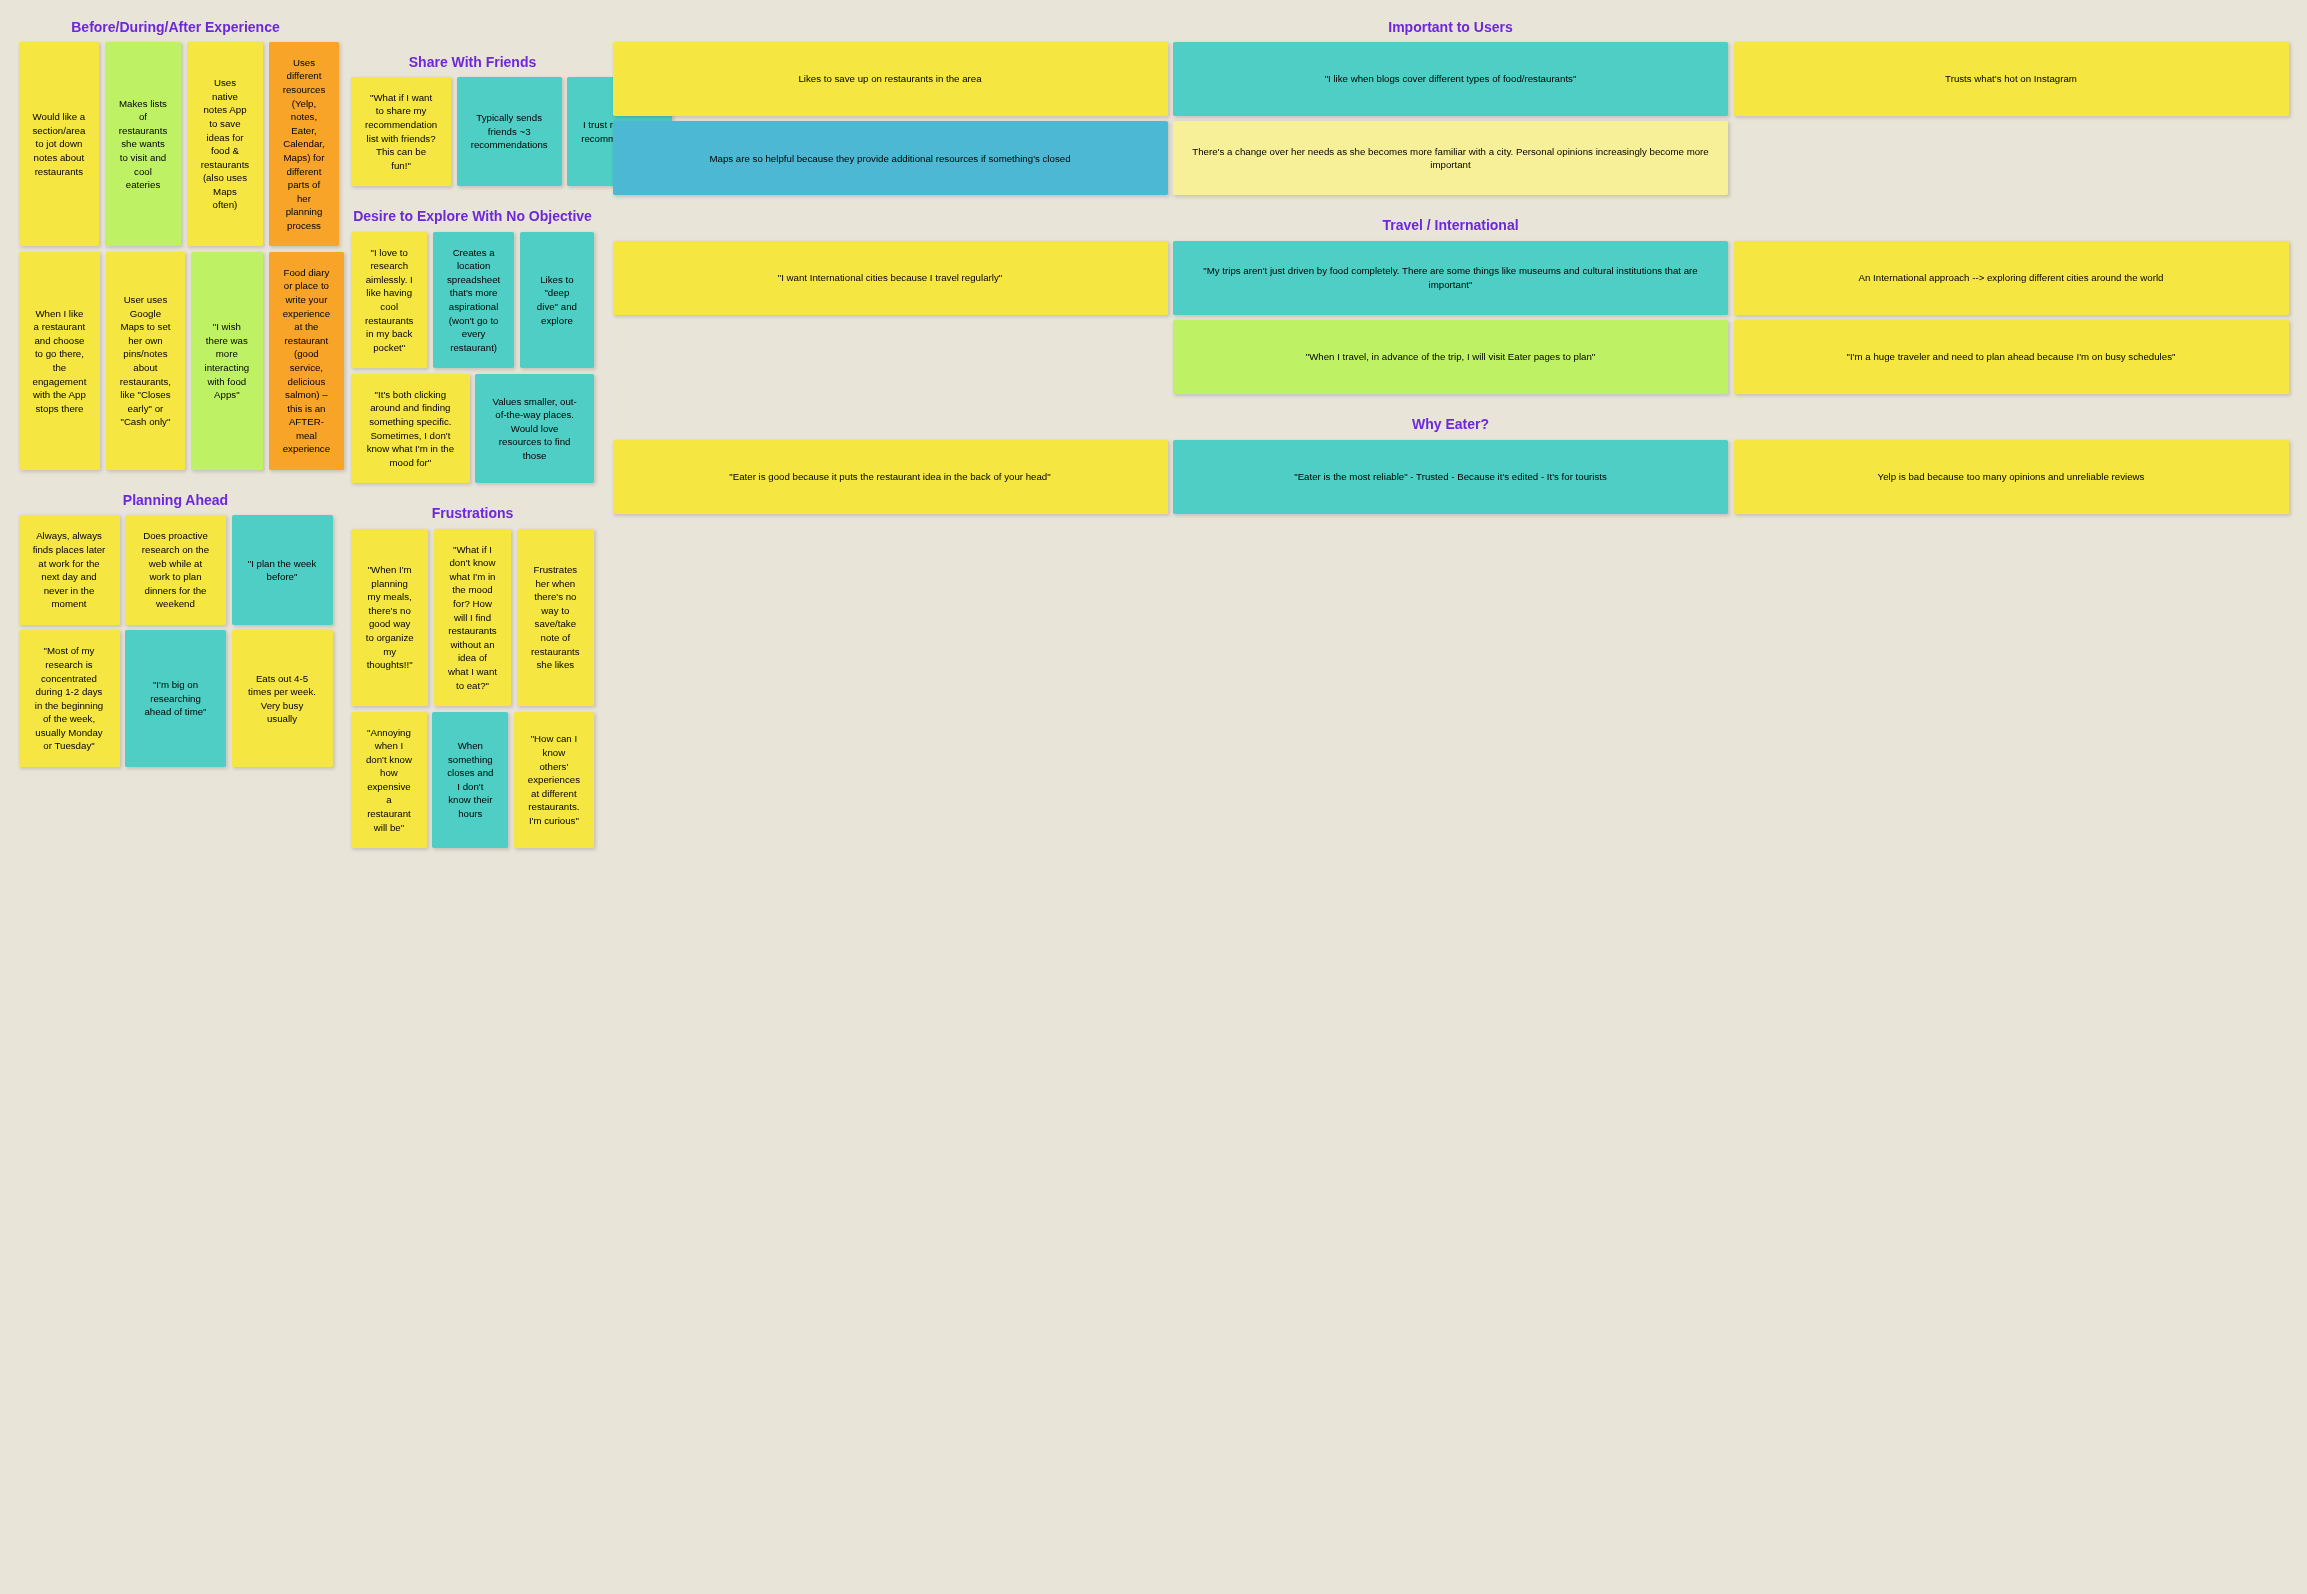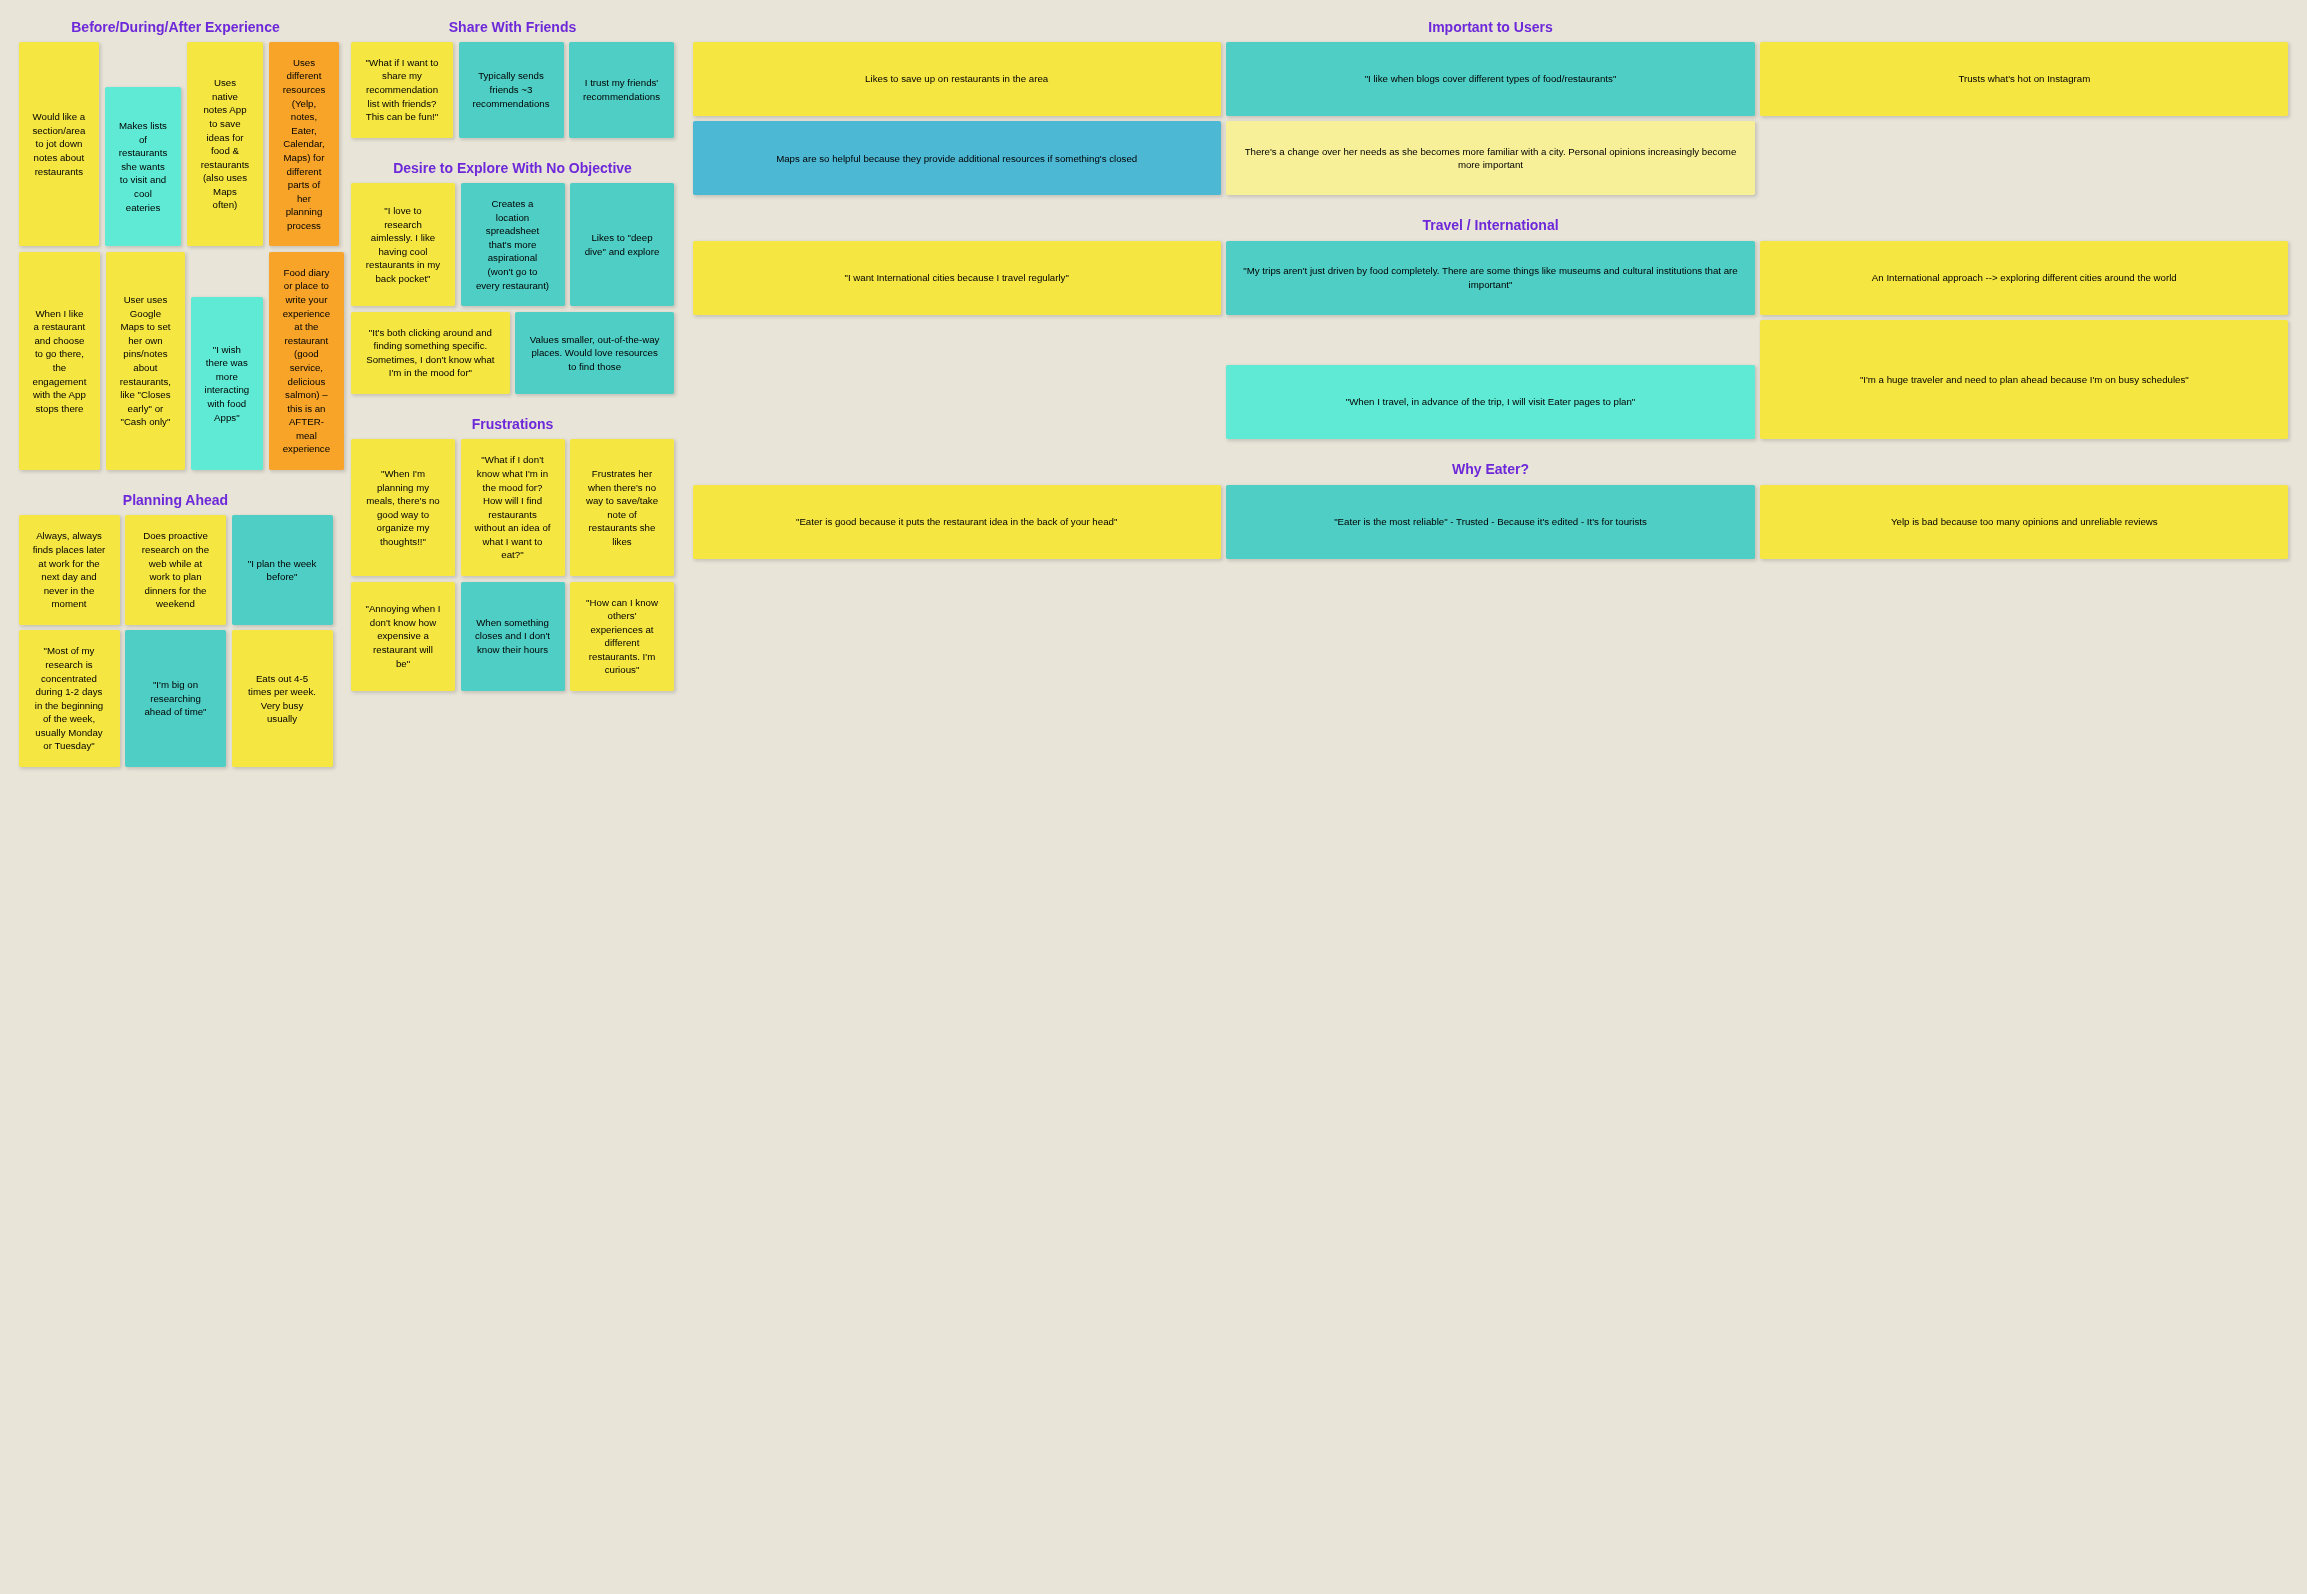--- a/index.html
+++ b/index.html
@@ -12,22 +12,23 @@
     }
     .page {
       display: flex;
       gap: 18.5px;
     }
     .left-col {
       width: 314px;
       flex-shrink: 0;
     }
     .center-col {
-      width: 323px;
+      width: 243px;
       flex-shrink: 0;
+      margin-top: 35px;
     }
     .right-col {
       flex: 1;
     }
 
     .section {
       margin-bottom: 22px;
     }
 
     .sticky-grid {
@@ -49,21 +50,21 @@
       font-size: 9.7px;
       line-height: 1.4;
       box-shadow: 1.8px 1.8px 3.7px rgba(0,0,0,0.15);
       position: relative;
     }
 
     .sticky-yellow { background: #f5e642; }
     .sticky-orange { background: #f7a429; }
     .sticky-teal { background: #4ecec4; }
     .sticky-blue { background: #4db8d4; }
-    .sticky-purple { background: #5eead4; margin-top: 45px; }
+    .sticky-purple { background: #bef264; }
     .sticky-lt-yellow { background: #f7f099; }
 
     .row-gap { margin-top: 5.5px; }
 
     h2.cursive {
       font-family: 'Comic Sans MS', cursive, sans-serif;
       font-size: 14px;
       font-weight: bold;
       text-align: center;
       margin-bottom: 7.4px;

